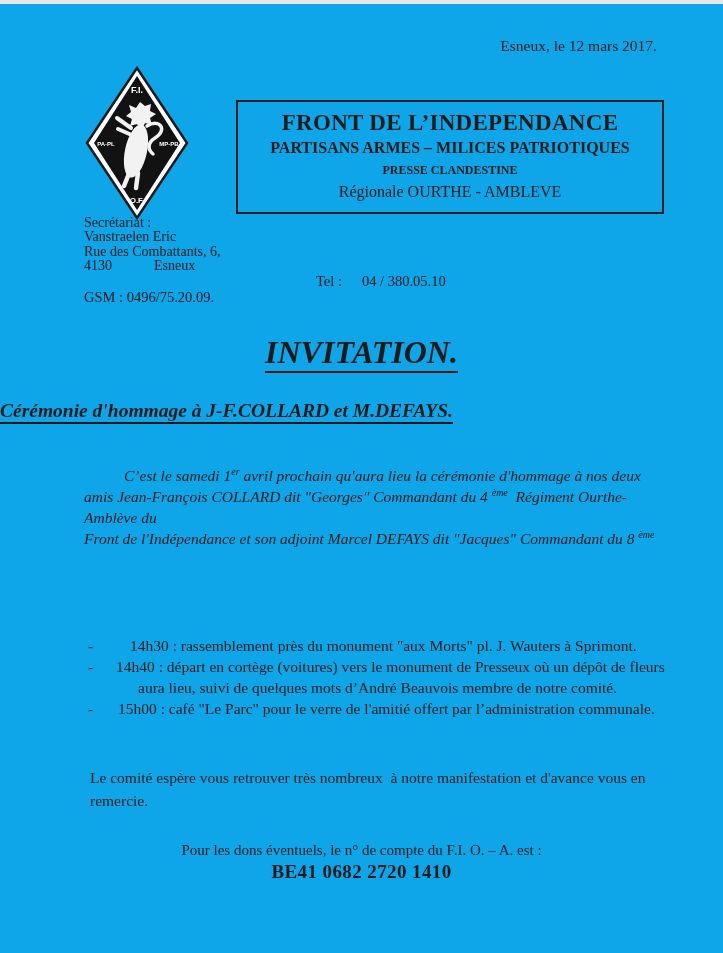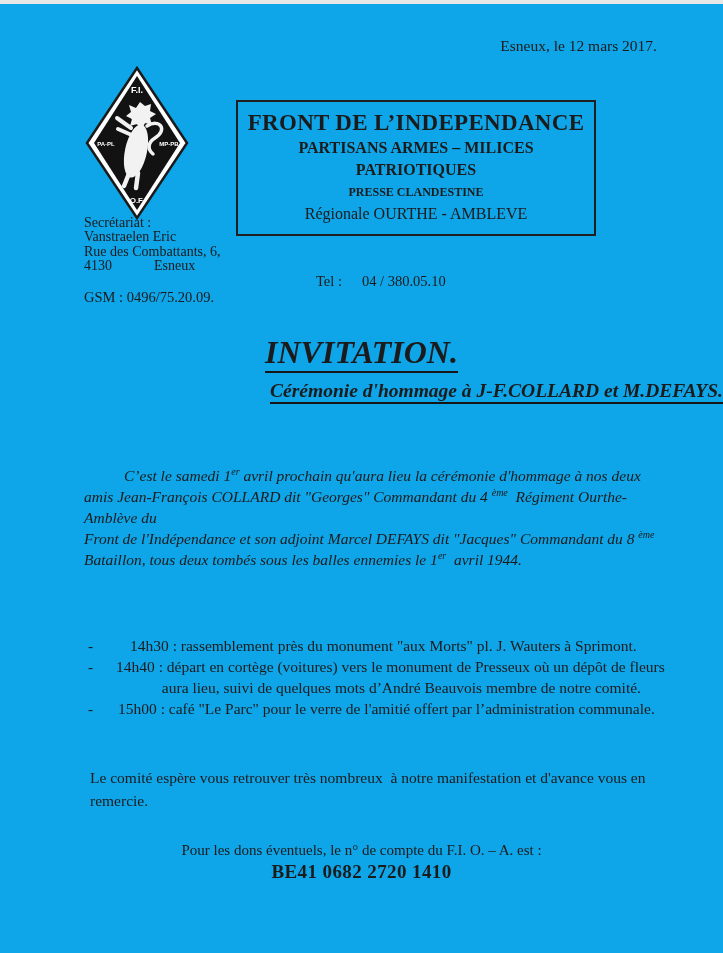--- a/index.html
+++ b/index.html
@@ -12,59 +12,59 @@
     font-family: "Liberation Serif", serif;
     color: #1b1b1b;
     overflow: hidden;
   }
   .date-line {
     position: absolute; top: 33px; right: 66px;
     font-size: 15.5px;
   }
   .logo-svg { position: absolute; left: 84px; top: 62px; width: 106px; height: 154px; }
   .header-box {
-    position: absolute; left: 236px; top: 96px; width: 360px;
+    position: absolute; left: 236px; top: 96px; width: 428px;
     box-sizing: border-box;
     border: 2px solid #1f1f1f;
     text-align: center;
     padding: 7px 4px 9px 4px;
   }
   .hb1 { font-size: 23px; font-weight: bold; letter-spacing: 0.3px; line-height: 28px; }
   .hb2 { font-size: 16px; font-weight: bold; line-height: 22px; }
   .hb3 { font-size: 12px; font-weight: bold; line-height: 22px; }
   .hb4 { font-size: 16px; line-height: 22px; }
   .secretariat { position: absolute; left: 84px; top: 212px; font-size: 14px; line-height: 14.3px; }
   .addr-gap { display: inline-block; width: 42px; }
   .gsm-line { position: absolute; left: 84px; top: 285px; font-size: 14.5px; }
   .tel-line { position: absolute; left: 316px; top: 269px; font-size: 14.5px; }
   .tel-value { margin-left: 20px; }
   .title-invitation {
     position: absolute; top: 330px; left: 0; width: 723px;
     text-align: center; font-size: 32px; font-weight: bold; font-style: italic;
   }
   .title-invitation .u { border-bottom: 2.5px solid #161616; padding-bottom: 1px; }
   .title-ceremony {
-    position: absolute; top: 376px; left: 0; width: 723px;
-    text-align: right; font-size: 19.5px; font-weight: bold; font-style: italic;
+    position: absolute; top: 396px; left: 0; width: 723px;
+    text-align: left; font-size: 19.5px; font-weight: bold; font-style: italic;
   }
   .title-ceremony .u { border-bottom: 2px solid #161616; padding-bottom: 1px; }
   .body-text { position: absolute; left: 84px; top: 461px; width: 600px; font-size: 15.5px; line-height: 21px; font-style: italic; }
   .body-text .line { white-space: nowrap; }
   .body-text .indent { text-indent: 40px; }
   sup { font-size: 10px; line-height: 0; }
   .prog-heading { position: absolute; left: 88px; top: 596px; font-size: 15.5px; }
   .prog-heading .u1 { border-bottom: 1.5px solid #1b1b1b; padding-bottom: 1px; }
   .prog-list { position: absolute; left: 88px; top: 631px; width: 580px; font-size: 15.5px; line-height: 21px; }
   .prog-item { display: flex; align-items: flex-start; }
   .dash { width: 28px; flex: none; }
   .itxt { white-space: nowrap; }
   .pad-a { padding-left: 14px; }
   .pad-b { padding-left: 0px; }
   .pad-c { padding-left: 2px; }
-  .cont-line { margin-left: 22px; white-space: nowrap; text-align: center; }
+  .cont-line { margin-left: 22px; white-space: nowrap; }
   .closing { position: absolute; left: 90px; top: 763px; width: 562px; font-size: 15.5px; line-height: 22.5px; }
   .donation-line { position: absolute; top: 838px; left: 0; width: 723px; text-align: center; font-size: 15px; }
   .account-number { position: absolute; top: 857px; left: 0; width: 723px; text-align: center; font-size: 19px; font-weight: bold; letter-spacing: 0.4px; }
 </style>
 </head>
 <body>
 
 <div class="page">
 
   <div class="date-line">Esneux, le 12 mars 2017.</div>
@@ -116,21 +116,20 @@
 
   <div class="title-ceremony">
     <span class="u">Cérémonie d'hommage à J-F.COLLARD et M.DEFAYS.</span>
   </div>
 
   <div class="body-text">
     <div class="line indent"><span>C’est le samedi 1</span><sup>er</sup><span> avril prochain qu'aura lieu la cérémonie d'hommage à nos deux</span></div>
     <div class="line"><span>amis Jean-François COLLARD dit "Georges" Commandant du 4 </span><sup>ème</sup><span>&nbsp; Régiment Ourthe-</span></div>
     <div class="line"><span>Amblève du</span></div>
     <div class="line"><span>Front de l'Indépendance et son adjoint Marcel DEFAYS dit "Jacques" Commandant du 8 </span><sup>ème</sup></div>
-    <div class="line"><span>Bataillon, tous deux tombés sous les balles ennemies le 1</span><sup>er</sup><span>&nbsp; avril 1944.</span></div>
   </div>
 
 
   <div class="prog-list">
     <div class="prog-item">
       <span class="dash">-</span>
       <span class="itxt pad-a">14h30 : rassemblement près du monument "aux Morts" pl. J. Wauters à Sprimont.</span>
     </div>
     <div class="prog-item">
       <span class="dash">-</span>

